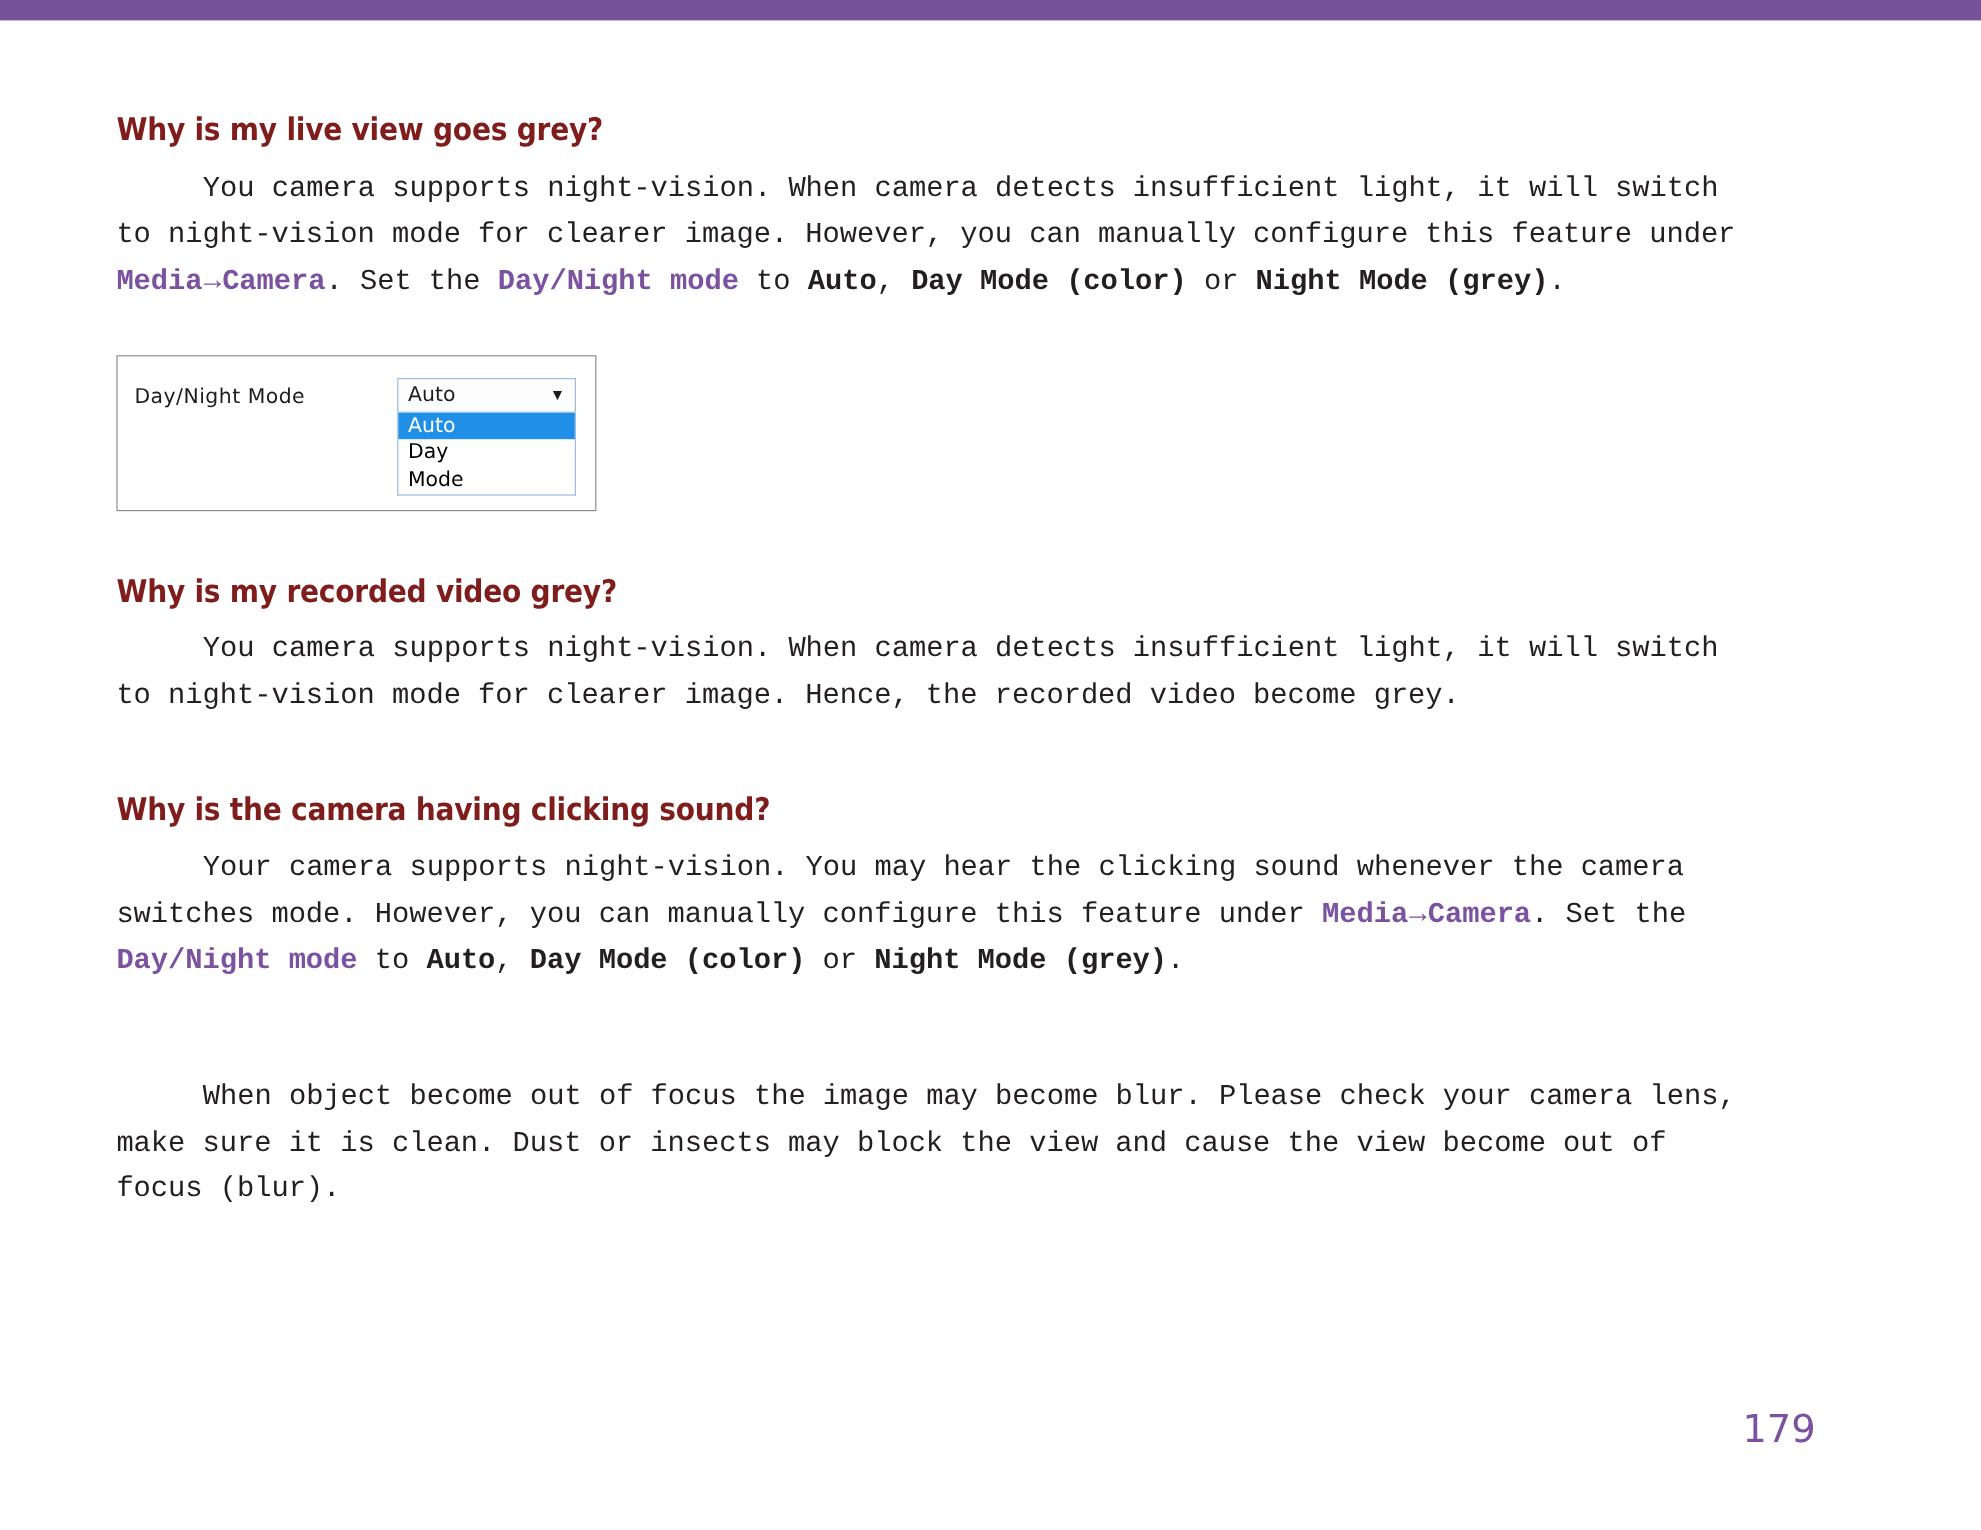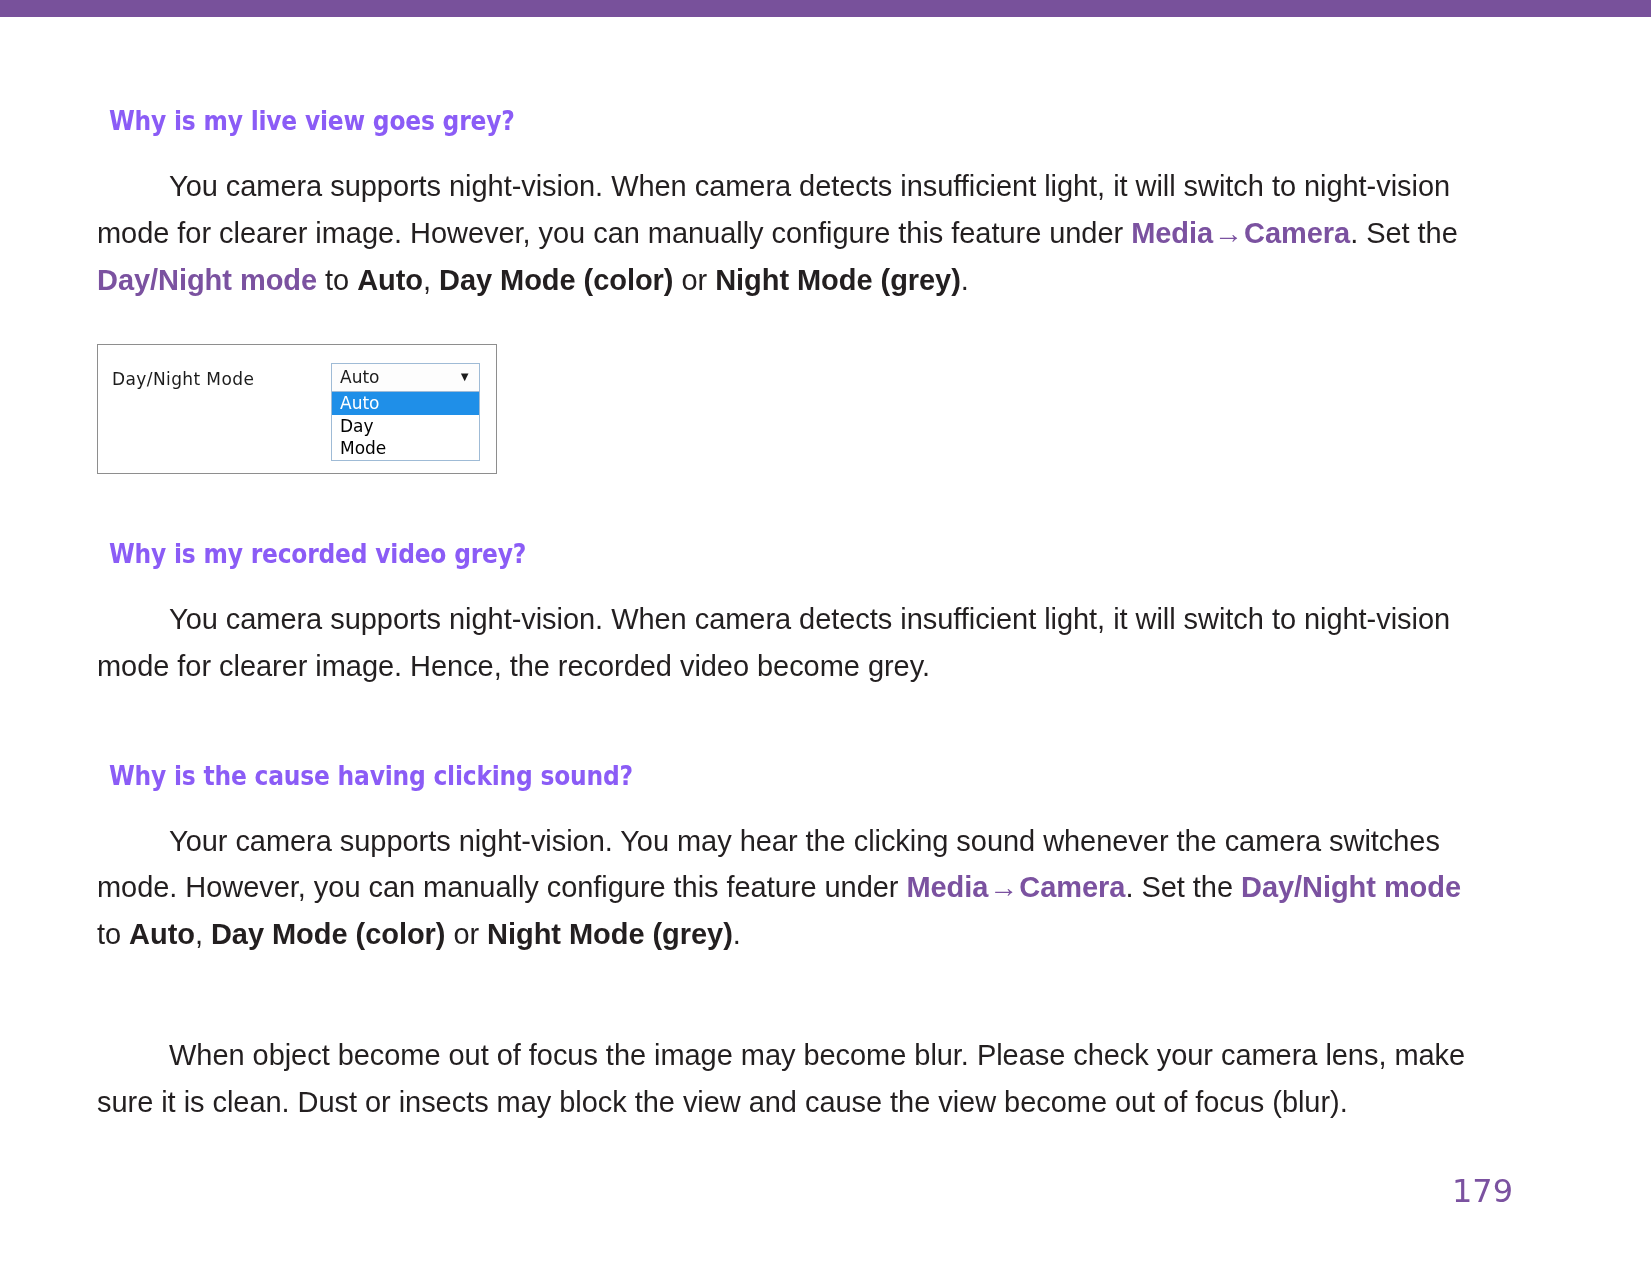--- a/index.html
+++ b/index.html
@@ -38,30 +38,30 @@
     position: absolute;
     left: 97px;
     top: 78px;
     width: 1370px;
   }
 
   h2.faq-heading {
     font-family: "DejaVu Sans Condensed", "Liberation Sans Narrow", "Liberation Sans", sans-serif;
     font-size: 26px;
     font-weight: bold;
-    color: #8b5cf6;
-    margin: 12px;
+    color: #7f1d1d;
+    margin: 0;
     padding: 0;
     letter-spacing: -0.2px;
     line-height: 1.15;
   }
 
   p.faq-body {
-    font-family: Liberation Sans, sans-serif;
-    font-size: 29px;
+    font-family: Liberation Mono, monospace;
+    font-size: 24px;
     color: #231f20;
     margin: 0;
     padding: 0;
     line-height: 1.62;
     text-indent: 72px;
     letter-spacing: -0.05px;
   }
 
   .purple {
     color: #7b52a0;
@@ -202,21 +202,21 @@
     <div class="sec-gap-md"></div>
 
     <h2 class="faq-heading">Why is my recorded video grey?</h2>
     <div class="head-gap"></div>
     <p class="faq-body">
       <span>You camera supports night-vision. When camera detects insufficient light, it will switch to night-vision mode for clearer image. Hence, the recorded video become grey.</span>
     </p>
 
     <div class="sec-gap-lg"></div>
 
-    <h2 class="faq-heading">Why is the cause having clicking sound?</h2>
+    <h2 class="faq-heading">Why is the camera having clicking sound?</h2>
     <div class="head-gap"></div>
     <p class="faq-body">
       <span>Your camera supports night-vision. You may hear the clicking sound whenever the camera switches mode. However, you can manually configure this feature under </span><span class="purple">Media</span><span class="arrow">→</span><span class="purple">Camera</span><span>. Set the </span><span class="purple">Day/Night mode</span><span> to </span><span class="bold">Auto</span><span>, </span><span class="bold">Day Mode (color)</span><span> or </span><span class="bold">Night Mode (grey)</span><span>.</span>
     </p>
 
     <div class="sec-gap-lg"></div>
 
     <div class="head-gap"></div>
     <p class="faq-body">
       <span>When object become out of focus the image may become blur. Please check your camera lens, make sure it is clean. Dust or insects may block the view and cause the view become out of focus (blur).</span>

